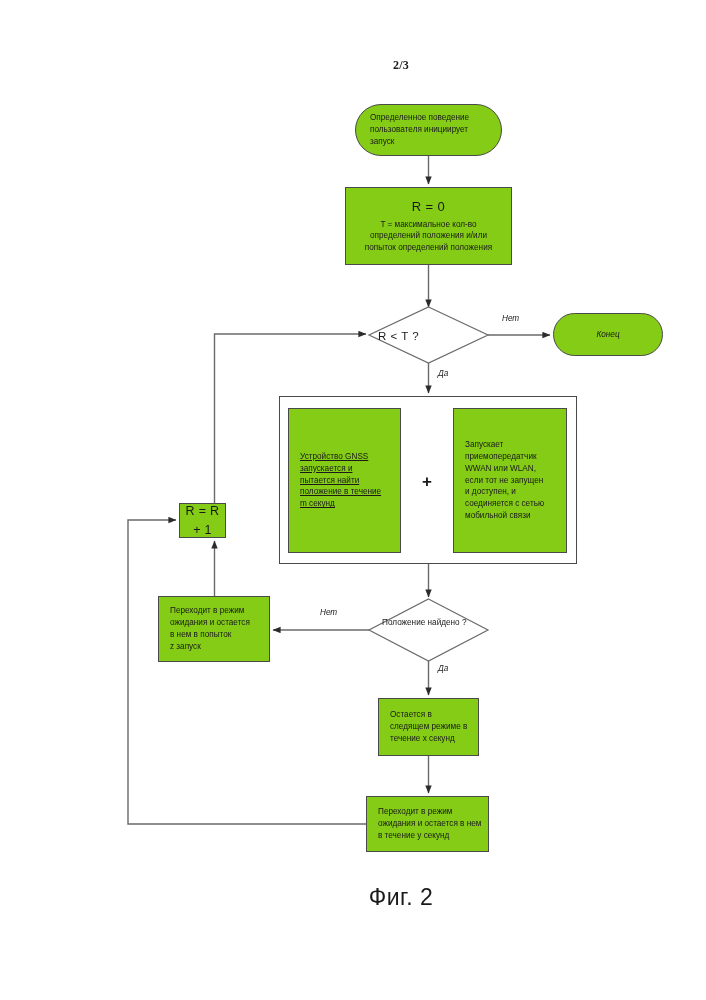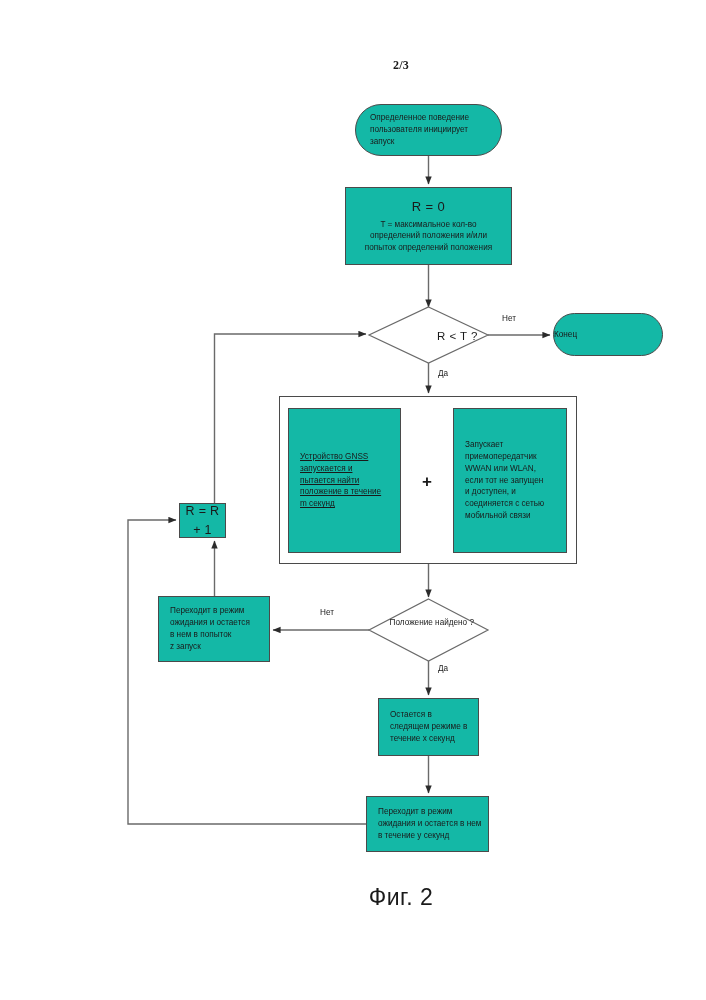--- a/index.html
+++ b/index.html
@@ -41,21 +41,21 @@
     text-align: center;
     font-size: 23px;
     letter-spacing: 0.5px;
   }
 
   
   .node {
     position: absolute;
     box-sizing: border-box;
     border: 1px solid #4a4a4a;
-    background: #14b8a6;
+    background: #84cc16;
     display: flex;
     flex-direction: column;
     justify-content: center;
     font-size: 8.2px;
     line-height: 1.45;
   }
   .node .ln { display: block; }
   .terminal {
     border-radius: 999px;
   }
@@ -69,21 +69,23 @@
     left: 297px; top: 187px; width: 167px; height: 78px;
     text-align: center;
   }
   #init-node .big {
     font-size: 13px;
     padding-bottom: 2px;
     letter-spacing: 0.4px;
   }
   #end-node {
     left: 505px; top: 313px; width: 110px; height: 43px;
-    font-size: 8.2px;
+    text-align: center;
+    font-size: 8.2px;
+    font-style: italic;
   }
   #parallel-container {
     left: 231px; top: 396px; width: 298px; height: 168px;
     border: 1px solid #4a4a4a;
     background: #fff;
     position: absolute;
     box-sizing: border-box;
   }
   #proc-gnss {
     left: 240px; top: 408px; width: 113px; height: 145px;
@@ -119,30 +121,31 @@
     left: 318px; top: 796px; width: 123px; height: 56px;
     padding-left: 11px; padding-right: 5px;
   }
 
   
   .edge-label {
     position: absolute;
     font-size: 8.2px;
     color: #1a1a1a;
     white-space: nowrap;
+    font-style: italic;
   }
   #label-net-1 { left: 454px; top: 314px; }
   #label-da-1  { left: 390px; top: 369px; }
   #label-net-2 { left: 272px; top: 608px; }
   #label-da-2  { left: 390px; top: 664px; }
 
   
   .diamond-text {
     position: absolute;
-    text-align: right;
+    text-align: left;
     font-size: 8.2px;
     line-height: 1.4;
     white-space: nowrap;
   }
   #diamond1-text {
     left: 330px; top: 328px; width: 100px;
     font-size: 11.5px;
     letter-spacing: 0.5px;
   }
   #diamond2-text {

